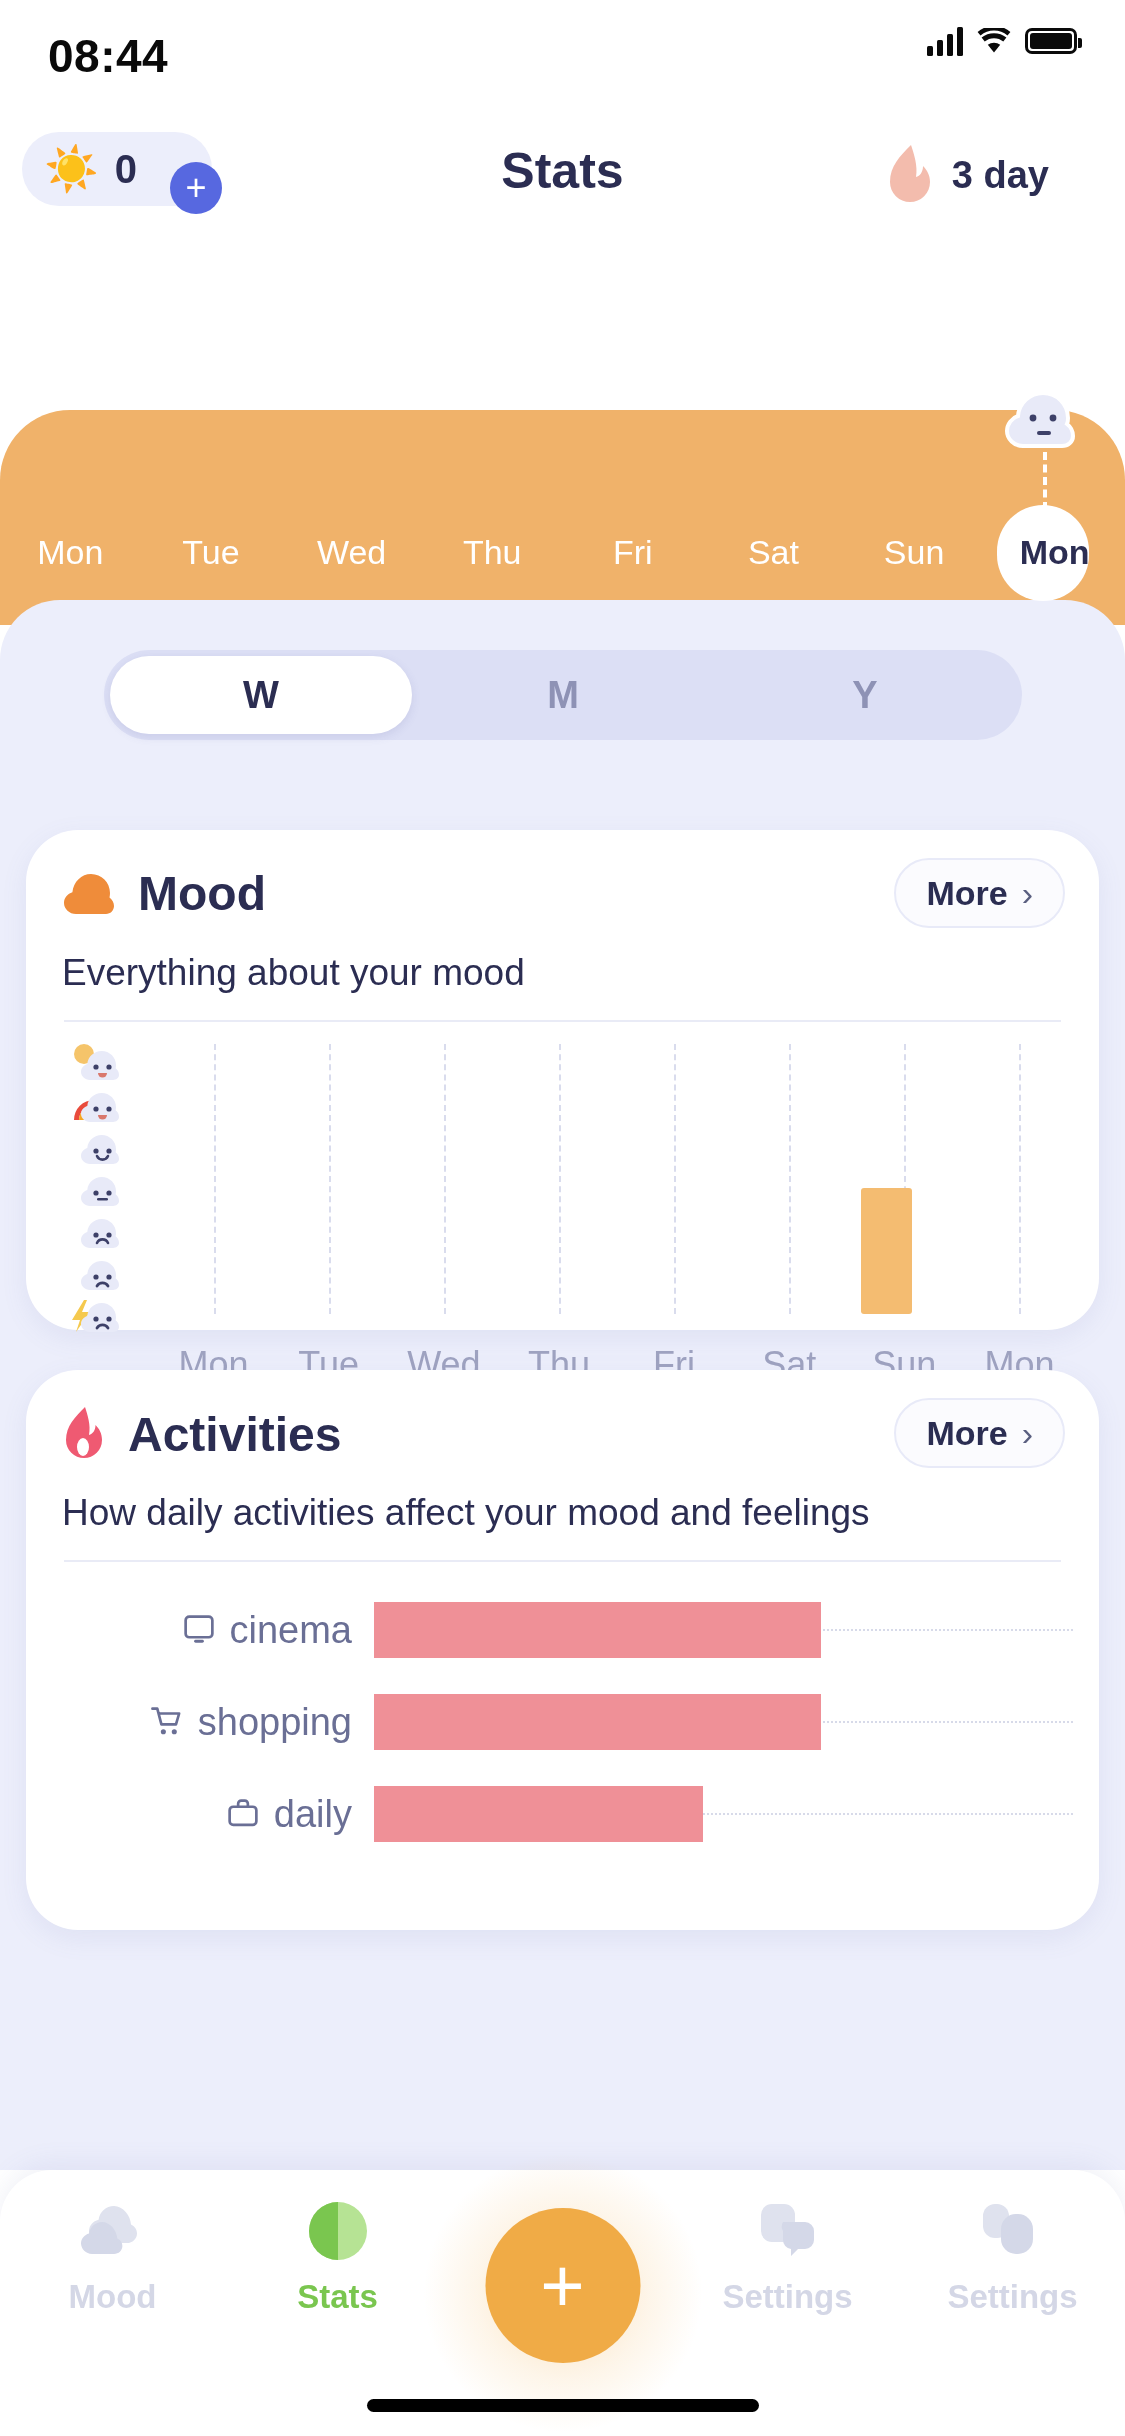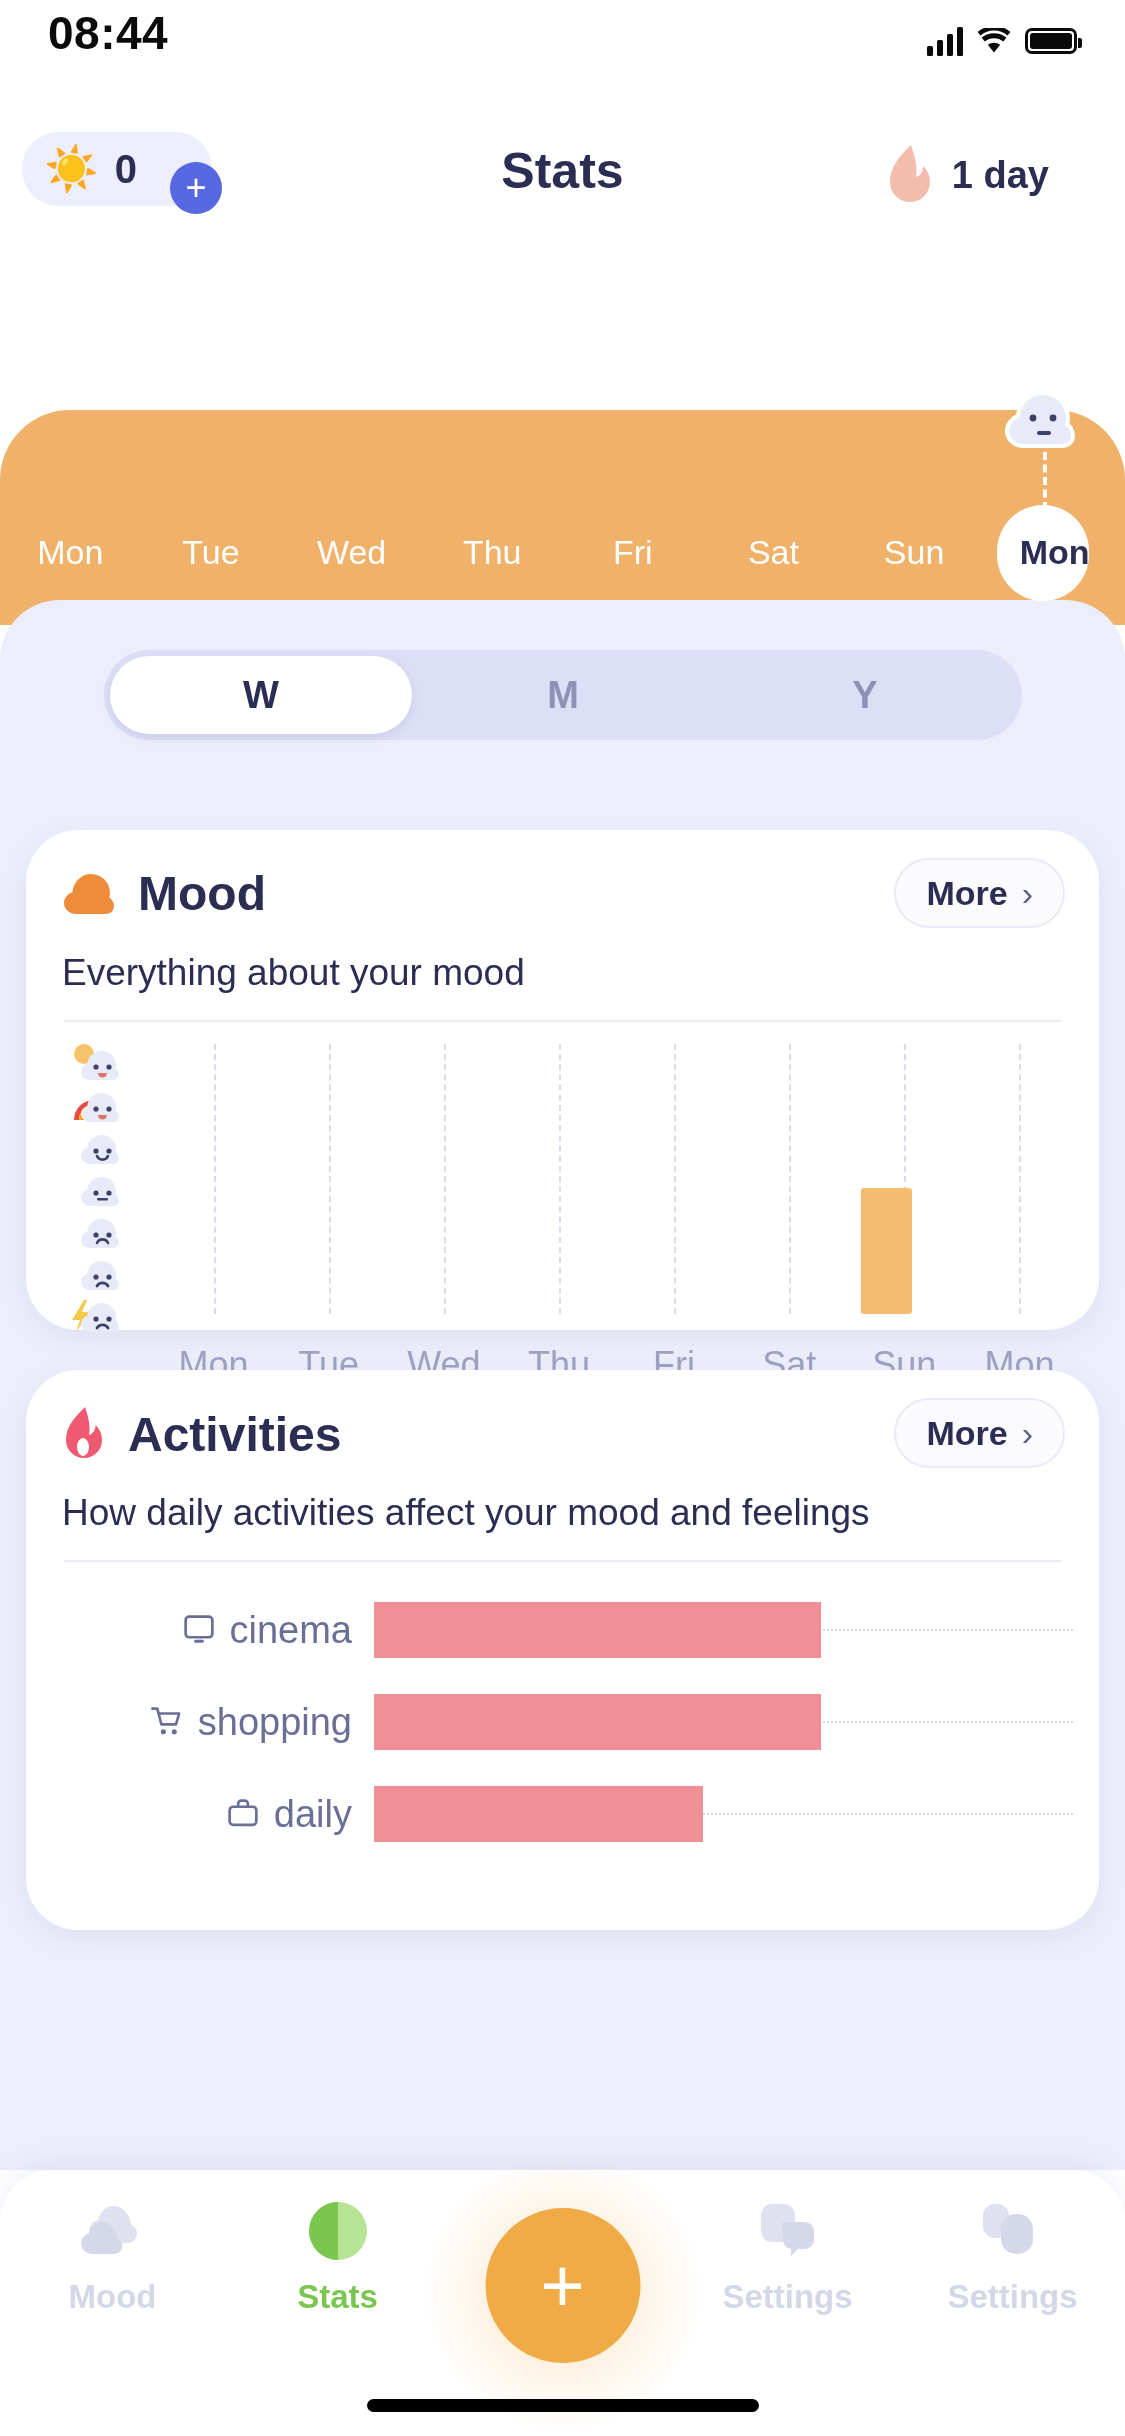--- a/index.html
+++ b/index.html
@@ -7,21 +7,21 @@
     width:1125px; height:2436px;
     font-family:"Liberation Sans", sans-serif;
     background:#ffffff;
     overflow:hidden;
   }
   #phone { position:relative; width:1125px; height:2436px; background:#ffffff; }
 
   
   .statusbar { position:absolute; top:0; left:0; width:1125px; height:98px; }
   .sb-time {
-    position:absolute; left:48px; top:6px;
+    position:absolute; left:48px; top:29px;
     font-size:46px; font-weight:700; color:#0a0a0a; letter-spacing:0.5px;
   }
   .sb-right { position:absolute; right:48px; top:26px; display:flex; align-items:center; gap:14px; }
   .bars { display:flex; align-items:flex-end; gap:4px; height:30px; }
   .bars i { display:block; width:6px; background:#0a0a0a; border-radius:1.5px; }
   .bars i:nth-child(1){height:10px}.bars i:nth-child(2){height:16px}
   .bars i:nth-child(3){height:22px}.bars i:nth-child(4){height:29px}
   .batt { width:52px; height:26px; border:3px solid #0a0a0a; border-radius:7px; position:relative; padding:2px; }
   .batt::after{content:"";position:absolute;right:-8px;top:7px;width:4px;height:10px;background:#0a0a0a;border-radius:0 2px 2px 0;}
   .batt span{display:block;height:100%;background:#0a0a0a;border-radius:3px;}
@@ -199,21 +199,21 @@
       <span class="sun-count">0</span>
     </div>
     <div class="plus-badge">+</div>
 
     <div class="page-title">Stats</div>
 
     <div class="streak">
       <svg width="48" height="62" viewBox="0 0 48 62">
         <path d="M25 1C14 12 4 22 4 38a20 20 0 0 0 40 0c0-7-3-12-7-16 0 6-3 10-7 11 2-11-2-23-5-32Z" fill="#f3bcad"></path>
       </svg>
-      <span class="streak-label">1 day</span>
+      <span class="streak-label">3 day</span>
     </div>
   </div>
 
   <div class="band">
 
     <div class="dash-line"></div>
     <svg class="cloud-marker" viewBox="0 0 86 72">
       <path d="M26 68c-9 0-16-7-16-15 0-7 5-13 11-15 1-13 12-23 25-23 14 0 25 11 25 25 0 2 0 4-1 6 4 3 6 7 6 12 0 6-5 10-11 10Z" fill="#e8eaf8" stroke="#ffffff" stroke-width="4"></path>
       <circle cx="36" cy="40" r="3.4" fill="#3d4068"></circle>
       <circle cx="56" cy="40" r="3.4" fill="#3d4068"></circle>

